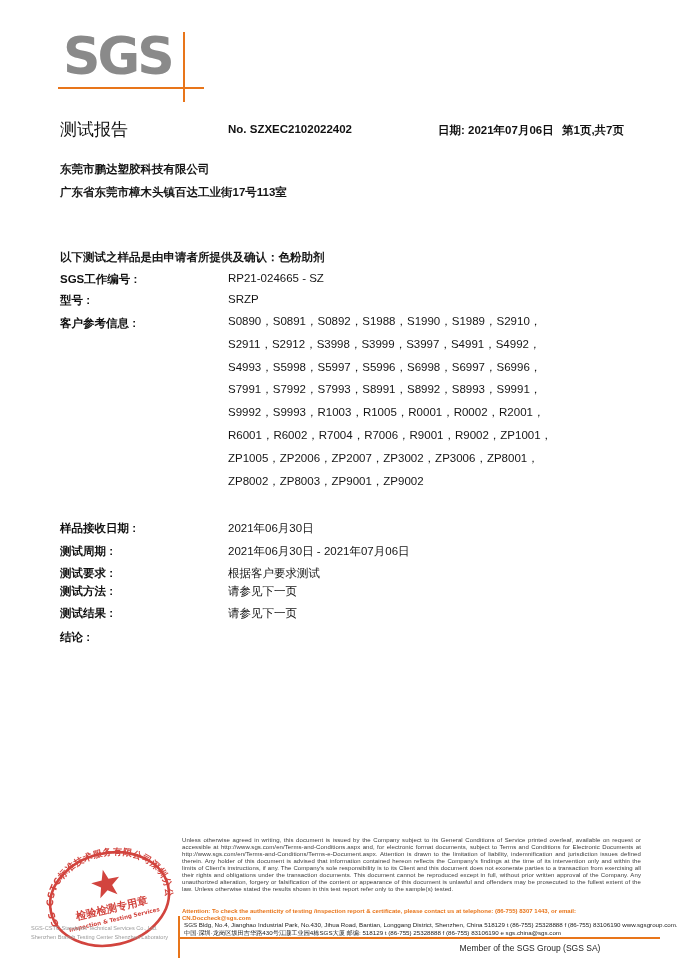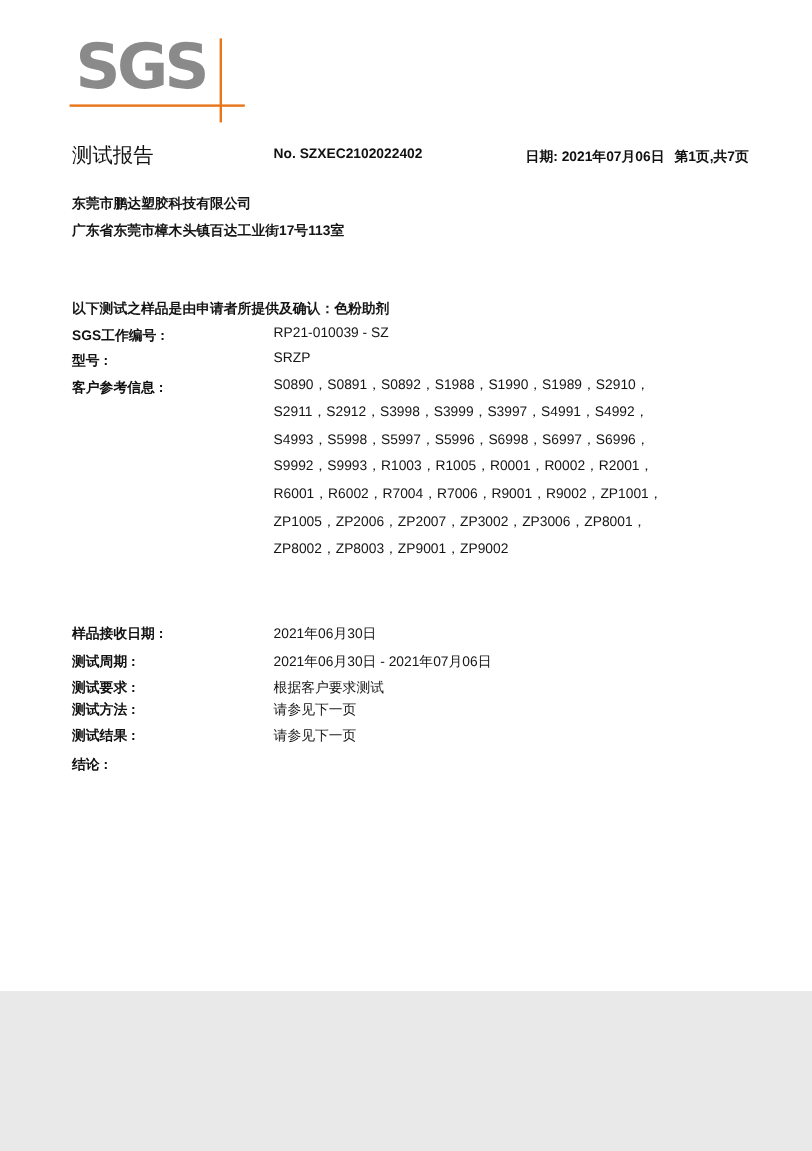--- a/index.html
+++ b/index.html
@@ -1,18 +1,18 @@
 <!DOCTYPE html>
 <html><head>
 <meta charset="utf-8">
 <style>
   html,body{margin:0;padding:0;background:#e9e9e9;}
   *{box-sizing:border-box;}
   .page{
-    position:relative;width:677px;height:826px;background:#ffffff;
+    position:relative;width:677px;height:959px;background:#ffffff;
     margin:0 auto;overflow:hidden;
     font-family:"Liberation Sans","DejaVu Sans",sans-serif;color:#1d1d1d;
   }
   .abs{position:absolute;}
   .logo-text{
     font-family:"DejaVu Sans","Liberation Sans",sans-serif;
     font-weight:700;font-size:52px;line-height:1;color:#8a8a8a;letter-spacing:-3px;
   }
   .crop-h{background:#e8751a;height:2px;}
   .crop-v{background:#e8751a;width:2px;}
@@ -50,30 +50,31 @@
   <div class="abs hdr-txt semibold" style="left:228px;top:123px;">No. SZXEC2102022402</div>
   <div class="abs hdr-txt semibold" style="left:438px;top:123px;">日期: 2021年07月06日</div>
   <div class="abs hdr-txt semibold" style="left:562px;top:123px;">第1页,共7页</div>
 
   <div class="abs body-txt semibold" style="left:60px;top:162px;">东莞市鹏达塑胶科技有限公司</div>
   <div class="abs body-txt semibold" style="left:60px;top:185px;">广东省东莞市樟木头镇百达工业街17号113室</div>
 
   <div class="abs body-txt bold" style="left:60px;top:250px;">以下测试之样品是由申请者所提供及确认：色粉助剂</div>
 
   <div class="abs label" style="left:60px;top:272px;">SGS工作编号 :</div>
-  <div class="abs value" style="left:228px;top:272px;">RP21-010039 - SZ</div>
+  <div class="abs value" style="left:228px;top:272px;">RP21-024665 - SZ</div>
 
   <div class="abs label" style="left:60px;top:293px;">型号 :</div>
   <div class="abs value" style="left:228px;top:293px;">SRZP</div>
 
   <div class="abs label" style="left:60px;top:316px;">客户参考信息 :</div>
   <div class="abs ref-lines" style="left:228px;top:310px;">
     <div>S0890，S0891，S0892，S1988，S1990，S1989，S2910，</div>
     <div>S2911，S2912，S3998，S3999，S3997，S4991，S4992，</div>
     <div>S4993，S5998，S5997，S5996，S6998，S6997，S6996，</div>
+    <div>S7991，S7992，S7993，S8991，S8992，S8993，S9991，</div>
     <div>S9992，S9993，R1003，R1005，R0001，R0002，R2001，</div>
     <div>R6001，R6002，R7004，R7006，R9001，R9002，ZP1001，</div>
     <div>ZP1005，ZP2006，ZP2007，ZP3002，ZP3006，ZP8001，</div>
     <div>ZP8002，ZP8003，ZP9001，ZP9002</div>
   </div>
 
   <div class="abs label" style="left:60px;top:521px;">样品接收日期 :</div>
   <div class="abs value" style="left:228px;top:521px;">2021年06月30日</div>
 
   <div class="abs label" style="left:60px;top:544px;">测试周期 :</div>

